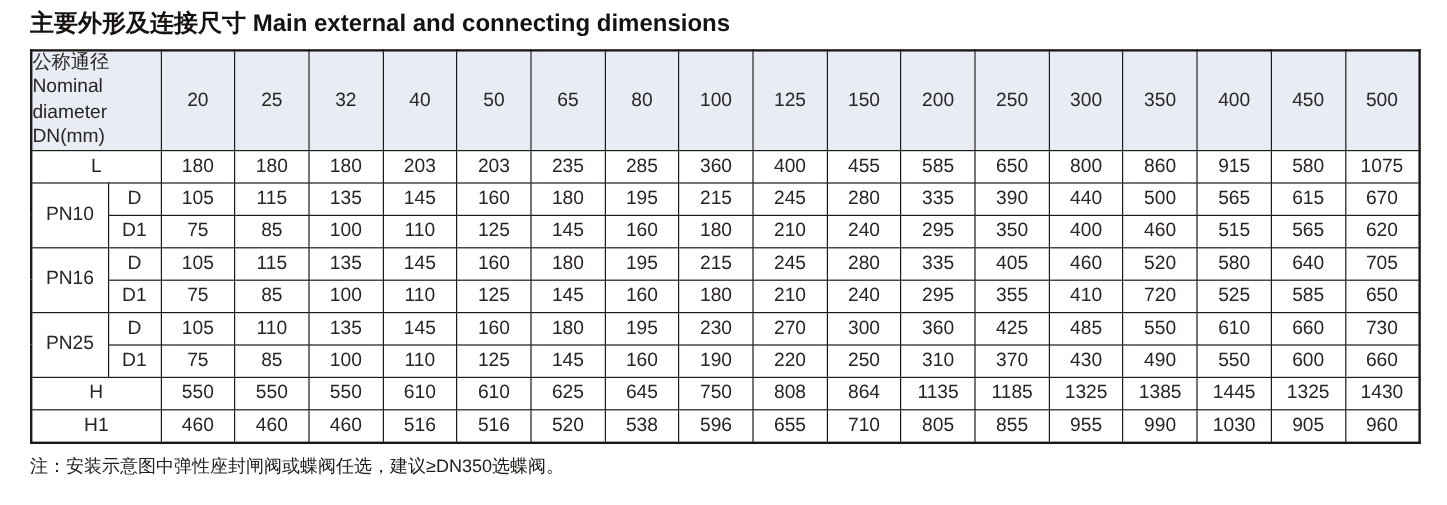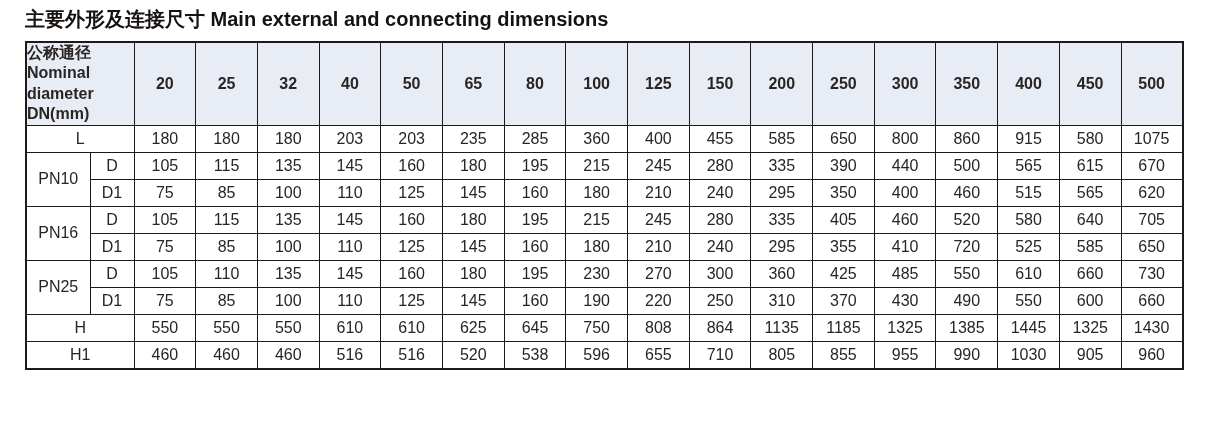--- a/index.html
+++ b/index.html
@@ -39,21 +39,20 @@
     font-size: 16px;
     font-weight: normal;
     color: #2a2523;
     height: 26px;
     overflow: hidden;
     white-space: nowrap;
   }
   table.dim-table thead th {
     background: #e8ecf5;
     height: 77px;
-    font-weight: bold;
   }
   th.diam-label {
     font-size: 14.5px;
     line-height: 1.28;
     text-align: left;
     padding-left: 12px;
   }
   th.diam-label div { text-align: left; }
   td.lbl, td.sublbl {
     font-size: 16px;
@@ -296,15 +295,16 @@
           <td>955</td>
           <td>990</td>
           <td>1030</td>
           <td>905</td>
           <td>960</td>
         </tr>
       </tbody>
   </table>
 
   <div class="notes">
+    <div class="note-zh">注：安装示意图中弹性座封闸阀或蝶阀任选，建议≥DN350选蝶阀。</div>
   </div>
 
 </div>
 
 </body></html>

